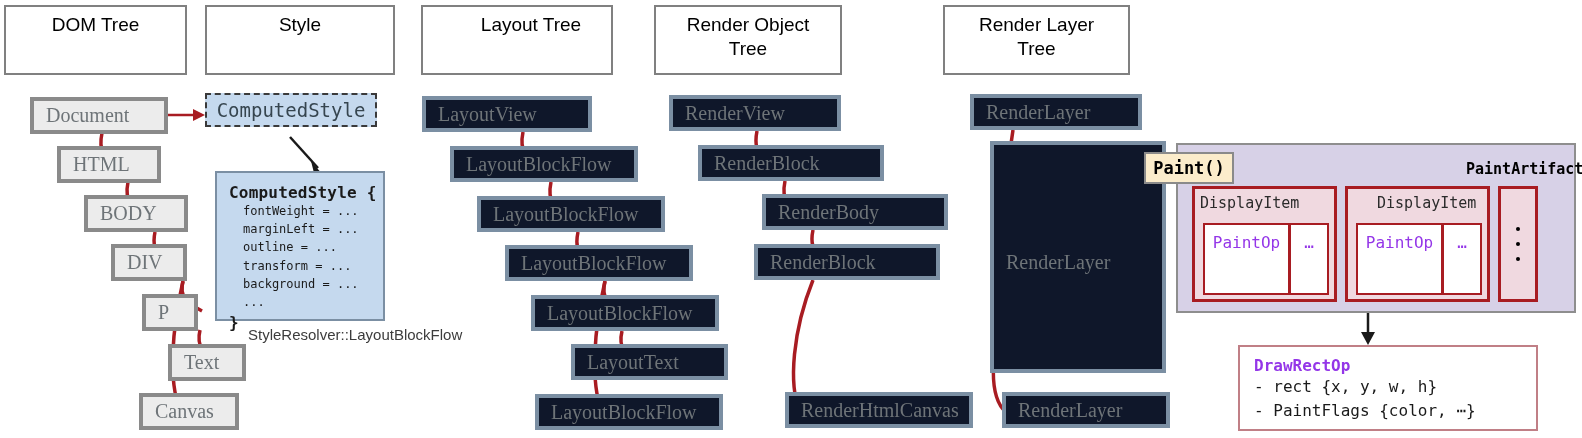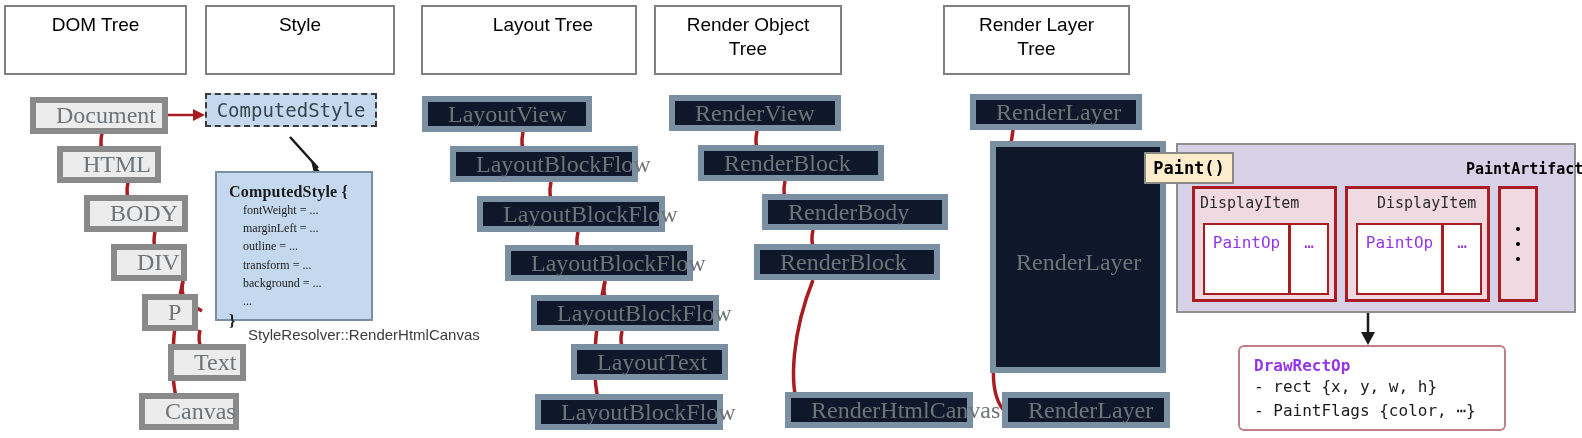--- a/index.html
+++ b/index.html
@@ -26,26 +26,26 @@
     padding-top: 6px;
     text-align: center;
     font-size: 19px;
     color: #000000;
     line-height: 1.25;
     white-space: pre-line;
   }
   
   .node {
     position: absolute;
-    border: 6px solid #a16207;
-    display: flex;
-    align-items: center;
-    padding-left: 20px;
+    border: 4px solid #a16207;
+    display: flex;
+    align-items: center;
+    padding-left: 12px;
     font-family: "Liberation Serif", serif;
-    font-size: 24px;
+    font-size: 20px;
     color: #6e7478;
     white-space: nowrap;
   }
   .node.dom {
     background: #ececec;
     border-color: #8a8a8a;
   }
   .node.blue {
     background: #0f172a;
     border-color: #7b8fa3;
@@ -193,48 +193,48 @@
 
     <path d="M 1013 130 C 1007 170, 1002 215, 1008 248 C 1012 262, 1002 300, 996 340 C 990 380, 994 402, 1006 412" stroke="#a81c22" stroke-width="3.5" fill="none"></path>
     <path d="M 1008 248 C 1020 254, 1030 256, 1042 258" stroke="#a81c22" stroke-width="3.5" fill="none"></path>
 
     <line x1="1368" y1="313" x2="1368" y2="336" stroke="#1a1a1a" stroke-width="2.5"></line>
     <polygon points="1361,332 1375,332 1368,345" fill="#1a1a1a"></polygon>
   </svg>
 
   <div class="col-header" style="left:4px; top:5px; width:183px; height:70px;">DOM Tree</div>
   <div class="col-header" style="left:205px; top:5px; width:190px; height:70px;">Style</div>
-  <div class="col-header" style="left:421px; top:5px; width:216px; height:70px;padding-left:28px;">Layout Tree</div>
+  <div class="col-header" style="left:421px; top:5px; width:192px; height:70px;padding-left:28px;">Layout Tree</div>
   <div class="col-header" style="left:654px; top:5px; width:188px; height:70px;">Render Object
 Tree</div>
   <div class="col-header" style="left:943px; top:5px; width:187px; height:70px;">Render Layer
 Tree</div>
 
   <div class="node dom" style="left:30px; top:97px; width:138px; height:37px;">Document</div>
   <div class="node dom" style="left:57px; top:146px; width:104px; height:37px;">HTML</div>
   <div class="node dom" style="left:84px; top:195px; width:104px; height:37px;">BODY</div>
   <div class="node dom" style="left:111px; top:244px; width:76px; height:37px;">DIV</div>
   <div class="node dom" style="left:142px; top:294px; width:56px; height:37px;">P</div>
   <div class="node dom" style="left:168px; top:344px; width:78px; height:37px;">Text</div>
   <div class="node dom" style="left:139px; top:393px; width:100px; height:37px;">Canvas</div>
 
   <div class="cs-chip" style="left:205px; top:93px; width:172px; height:34px;">ComputedStyle</div>
 
-  <div class="cs-block" style="left:215px; top:171px; width:158px; height:150px;font-family:Liberation Serif, serif;">
+  <div class="cs-block" style="left:215px; top:171px; width:170px; height:150px;">
     <div class="hd">ComputedStyle {</div>
     <div class="ln">fontWeight = ...</div>
     <div class="ln">marginLeft = ...</div>
     <div class="ln">outline = ...</div>
     <div class="ln">transform = ...</div>
     <div class="ln">background = ...</div>
     <div class="ln">...</div>
     <div class="cl">}</div>
   </div>
 
-  <div class="cs-caption" style="left:248px; top:326px;">StyleResolver::RenderHtmlCanvas</div>
+  <div class="cs-caption" style="left:248px; top:326px;">StyleResolver::LayoutBlockFlow</div>
 
   <div class="node blue" style="left:422px; top:96px; width:170px; height:36px;">LayoutView</div>
   <div class="node blue" style="left:450px; top:146px; width:188px; height:36px;">LayoutBlockFlow</div>
   <div class="node blue" style="left:477px; top:196px; width:188px; height:36px;">LayoutBlockFlow</div>
   <div class="node blue" style="left:505px; top:245px; width:188px; height:36px;">LayoutBlockFlow</div>
   <div class="node blue" style="left:531px; top:295px; width:188px; height:36px;">LayoutBlockFlow</div>
   <div class="node blue" style="left:571px; top:344px; width:157px; height:36px;">LayoutText</div>
   <div class="node blue" style="left:535px; top:394px; width:188px; height:36px;">LayoutBlockFlow</div>
 
   <div class="node blue" style="left:669px; top:95px; width:172px; height:36px;">RenderView</div>
@@ -261,19 +261,19 @@
   <div class="op-cell" style="left:1442px; top:223px; width:40px; height:72px;">…</div>
 
   <div class="dots-box" style="left:1498px; top:186px; width:40px; height:116px;">
     <span class="dot"></span>
     <span class="dot"></span>
     <span class="dot"></span>
   </div>
 
   <div class="paint-label" style="left:1103px; top:152px; width:90px; height:32px;">Paint()</div>
 
-  <div class="drawop" style="left:1238px; top:345px; width:268px; height:86px;border-radius:6px;">
+  <div class="drawop" style="left:1238px; top:345px; width:300px; height:86px;">
     <div class="t">DrawRectOp</div>
     <div class="r">- rect {x, y, w, h}</div>
     <div class="r">- PaintFlags {color, ⋯}</div>
   </div>
 
 </div>
 
 </body></html>

